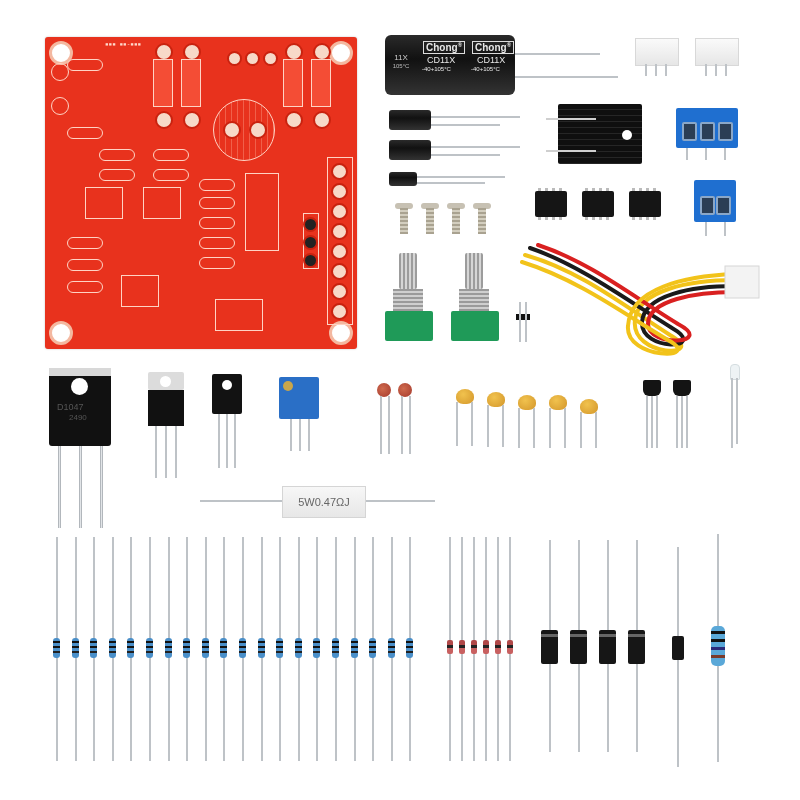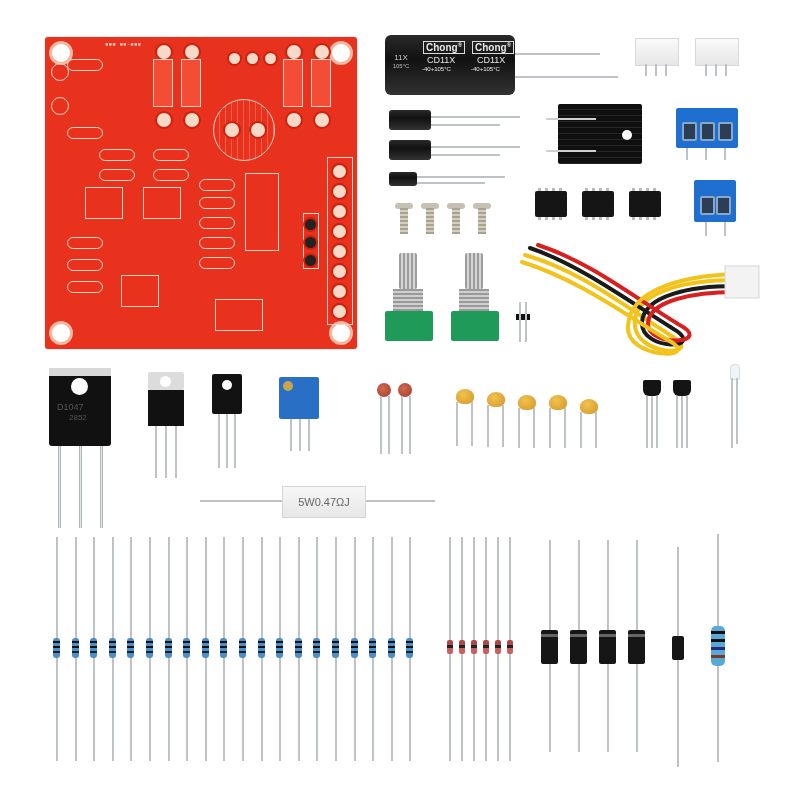--- a/index.html
+++ b/index.html
@@ -191,21 +191,21 @@
     <path d="M18 5 C70 22 115 58 158 84 C196 104 128 108 128 84 C128 60 176 52 215 52" stroke="#d92020"></path>
     <path d="M2 22 C60 40 110 78 148 100 C185 120 105 120 108 86 C110 48 165 36 215 34" stroke="#f2c31a"></path>
   </g>
   <rect x="205" y="26" width="34" height="32" fill="#f3f3f3" stroke="#d6d6d6"></rect>
 </svg>
 
 <div class="abs" style="left:49px;top:368px;width:62px;height:78px;background:#111;border-radius:3px">
   <div class="abs" style="left:0;top:0;width:62px;height:8px;background:#d8d8d8"></div>
   <div class="abs" style="left:22px;top:10px;width:17px;height:17px;border-radius:50%;background:#fff"></div>
   <div class="abs" style="left:8px;top:34px;font-size:9px;color:#555">D1047</div>
-  <div class="abs" style="left:20px;top:45px;font-size:8px;color:#555">2852</div>
+  <div class="abs" style="left:20px;top:45px;font-size:8px;color:#555">2490</div>
 </div>
 <div class="lead" style="left:58px;top:446px;width:3px;height:82px"></div>
 <div class="lead" style="left:79px;top:446px;width:3px;height:82px"></div>
 <div class="lead" style="left:100px;top:446px;width:3px;height:82px"></div>
 
 <div class="abs" style="left:148px;top:372px;width:36px;height:18px;background:#dcdcdc;border-radius:2px">
   <div class="abs" style="left:12px;top:4px;width:11px;height:11px;border-radius:50%;background:#fff"></div>
 </div>
 <div class="abs" style="left:148px;top:390px;width:36px;height:36px;background:#111"></div>
 <div class="lead" style="left:155px;top:426px;height:52px"></div>

